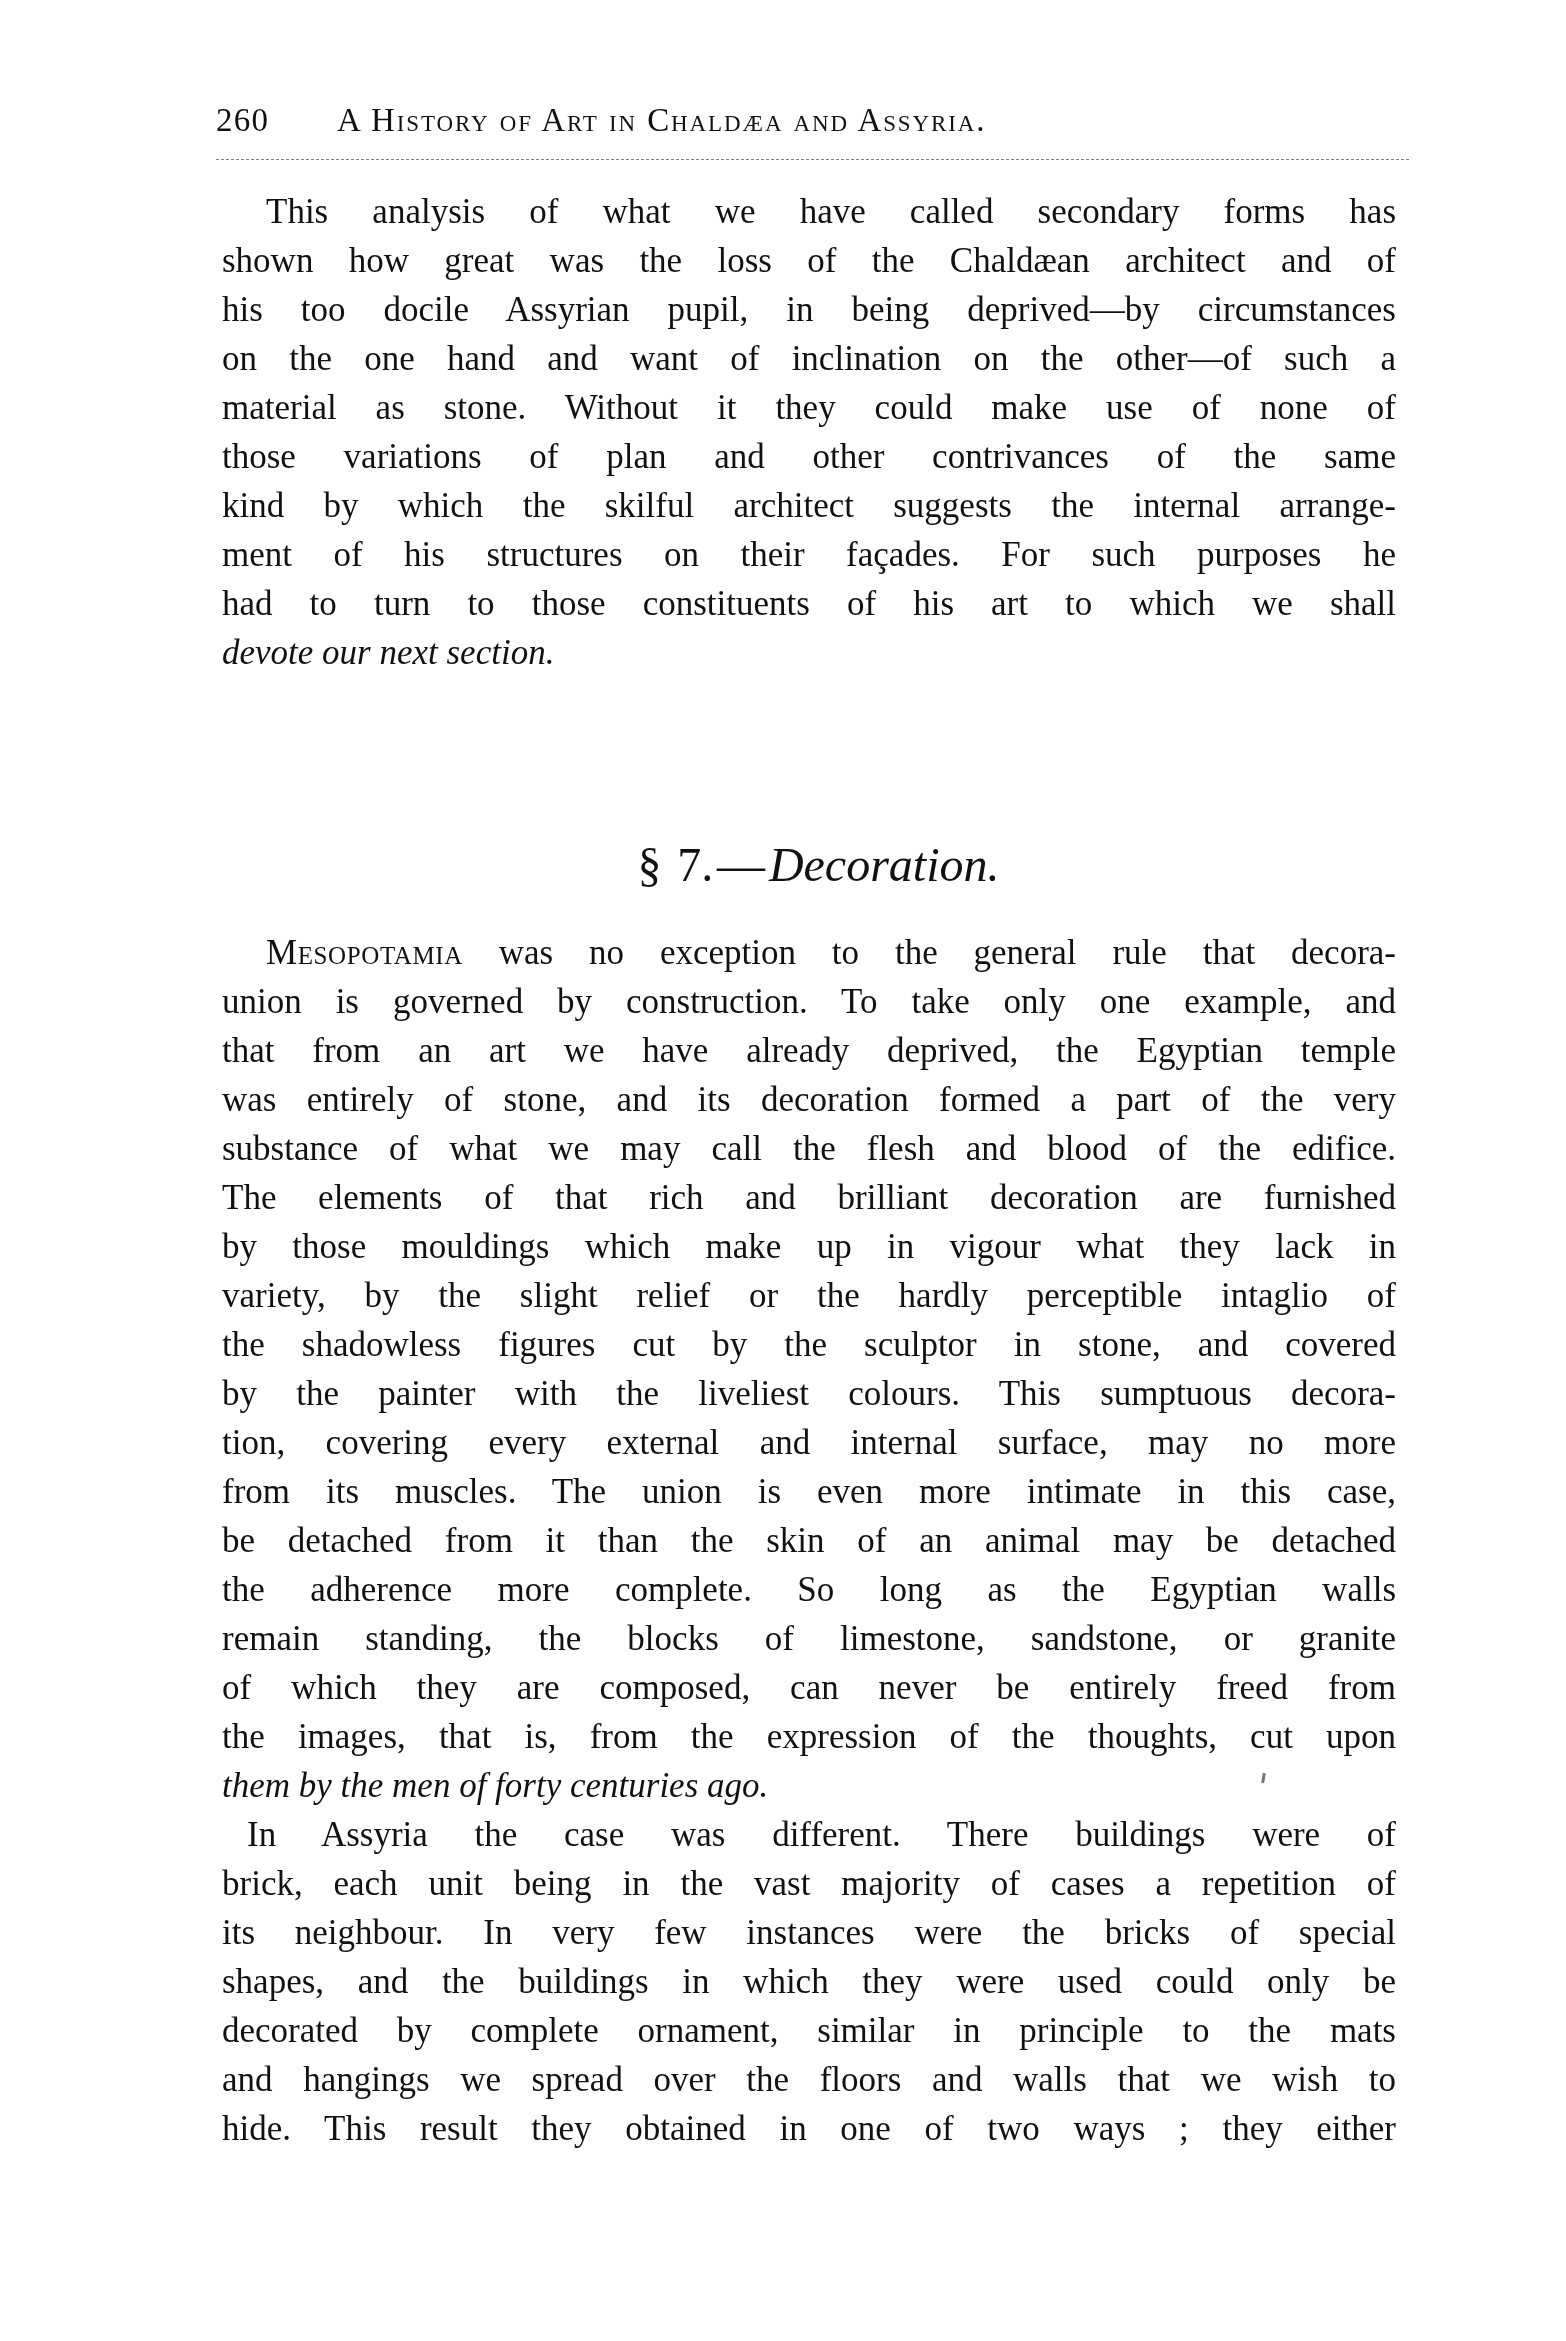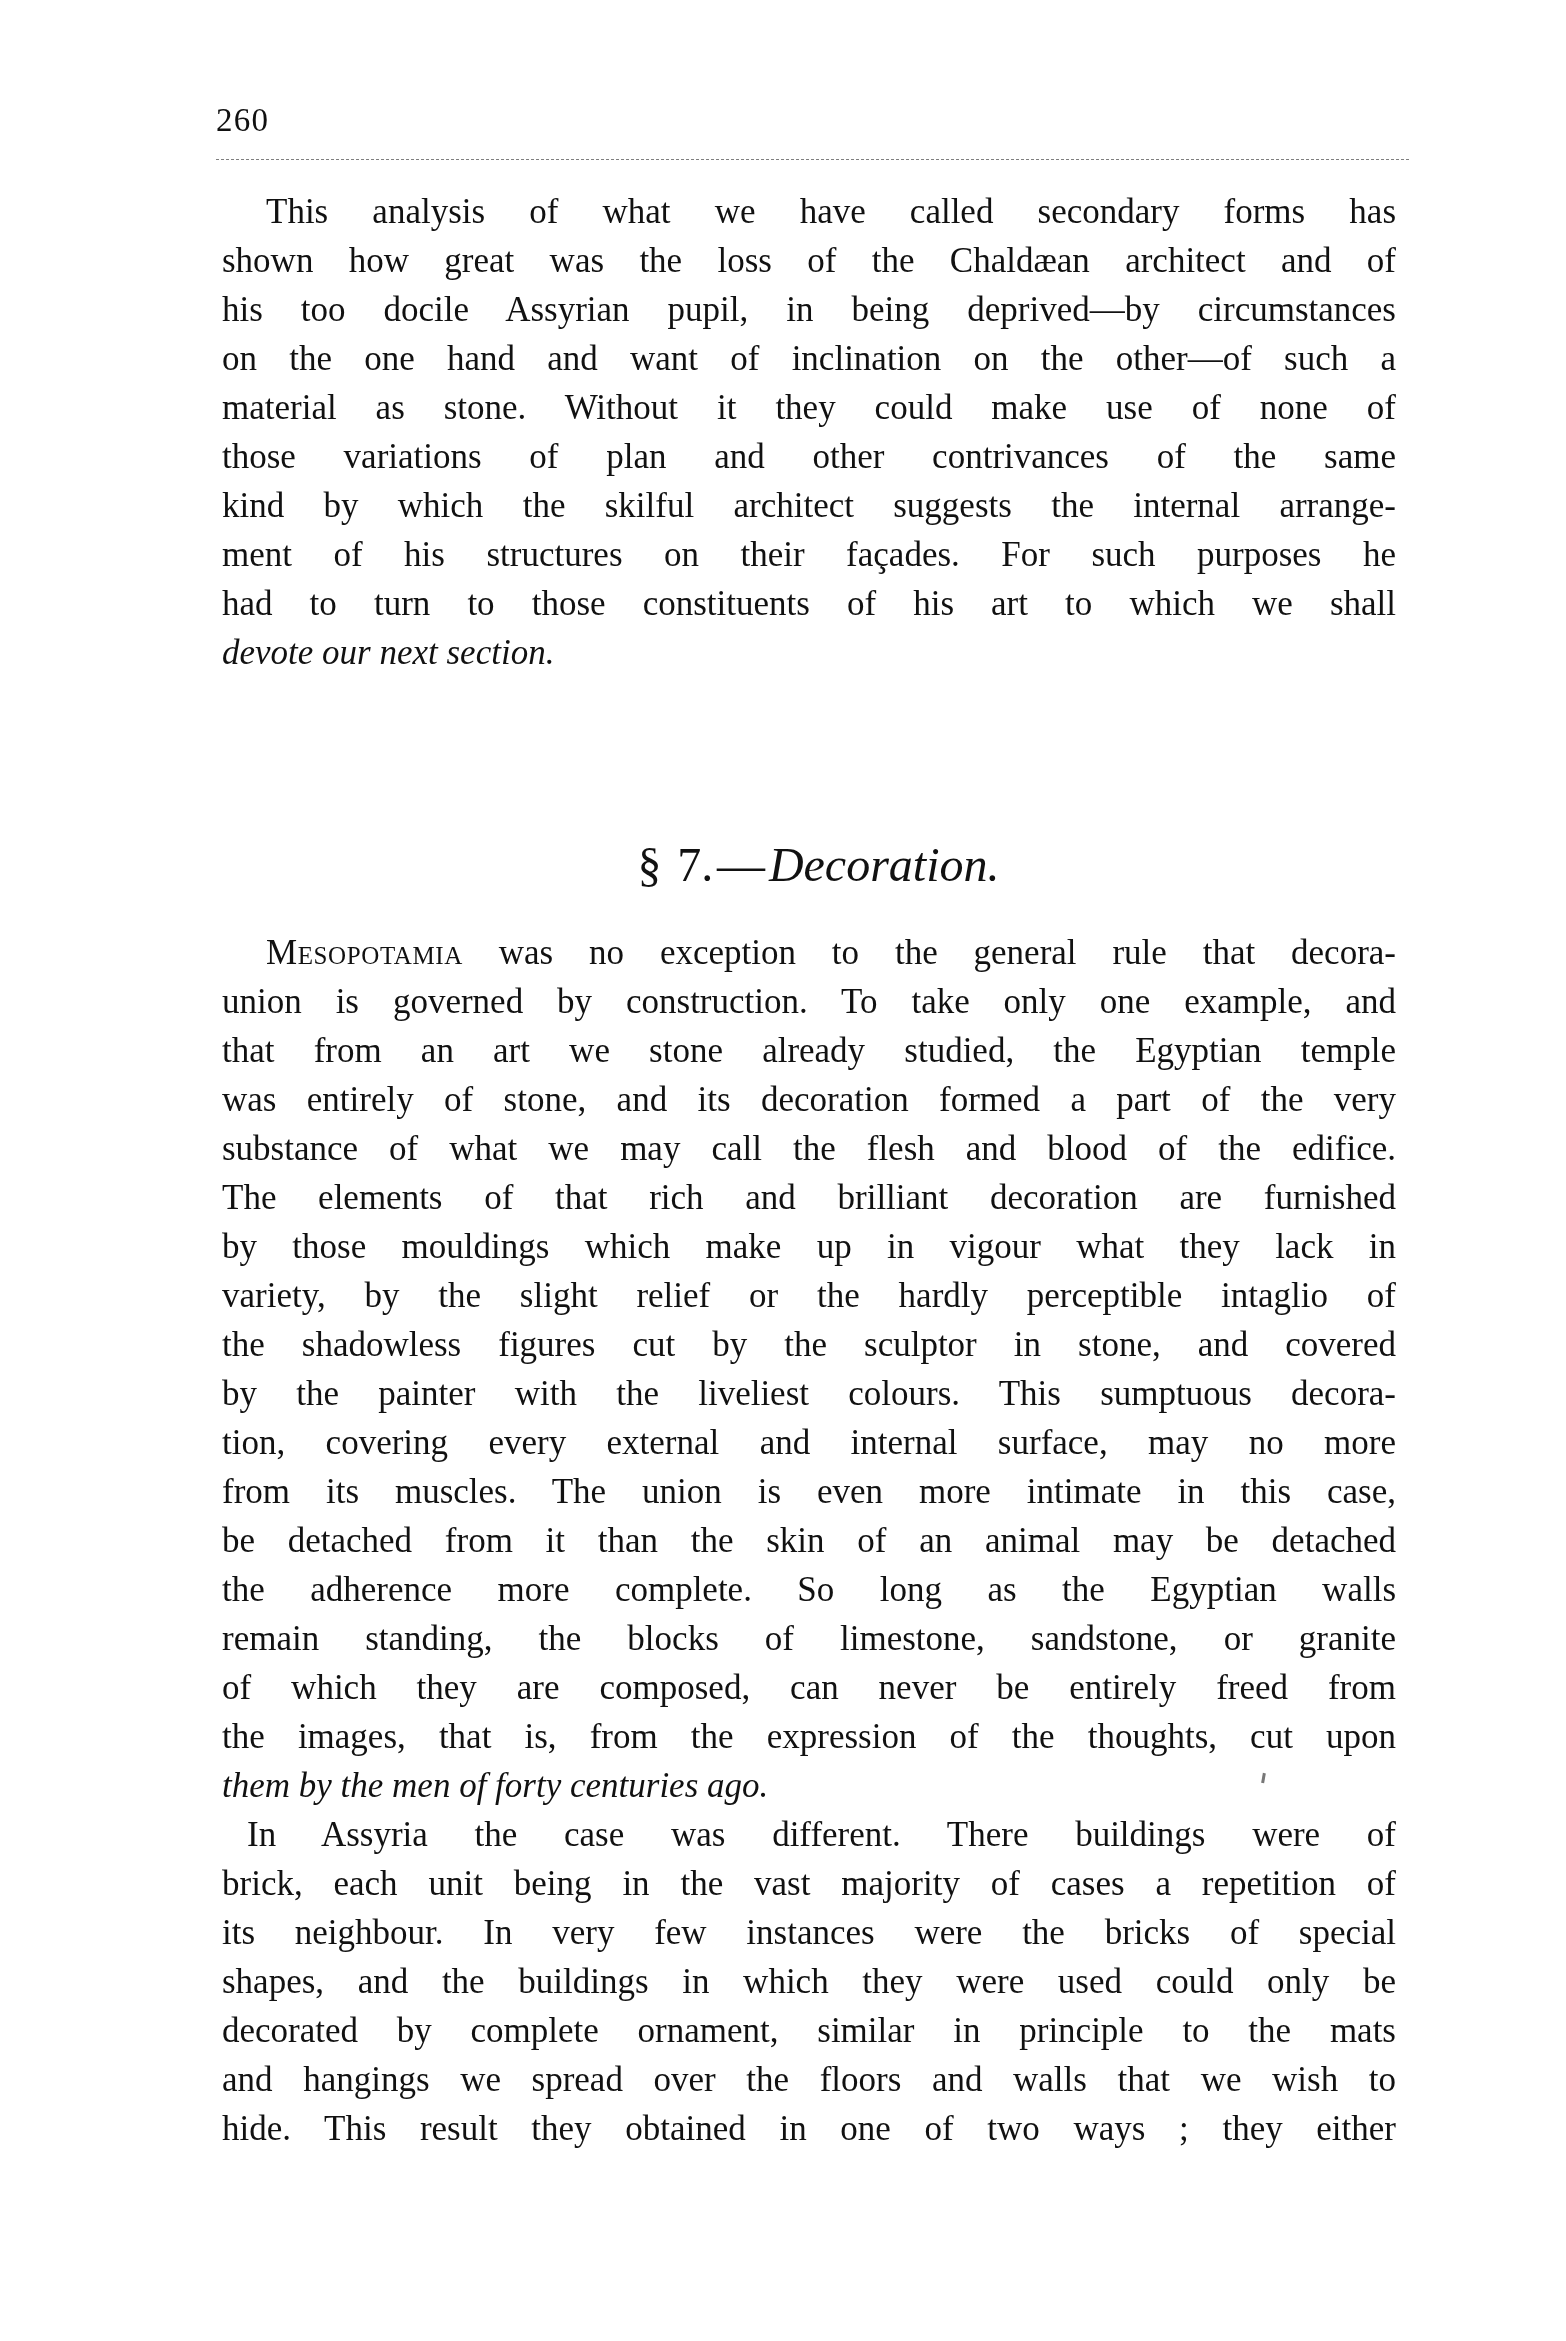--- a/index.html
+++ b/index.html
@@ -97,20 +97,21 @@
       transform: rotate(10deg);
     }
   </style>
 </head>
 <body>
 
 <div class="page">
 
   <div class="running-head">
     <span class="page-number">260</span>
+    <span class="running-title">A History of Art in Chaldæa and Assyria.</span>
   </div>
   <div class="head-rule"></div>
 
   <div class="body-text p1">
     <p class="para">
       <span class="line">This analysis of what we have called secondary forms has</span>
       <span class="line" style="text-indent:0">shown how great was the loss of the Chaldæan architect and of</span>
       <span class="line" style="text-indent:0">his too docile Assyrian pupil, in being deprived—by circumstances</span>
       <span class="line" style="text-indent:0">on the one hand and want of inclination on the other—of such a</span>
       <span class="line" style="text-indent:0">material as stone. Without it they could make use of none of</span>
@@ -124,21 +125,21 @@
 
   <div class="section-heading">
     <span class="sym">§</span>
     <span class="sym">7.</span><span class="sym">—</span><span>Decoration.</span>
   </div>
 
   <div class="body-text">
     <p class="para">
       <span class="line"><span class="smallcaps">Mesopotamia</span><span> was no exception to the general rule that decora-</span></span>
       <span class="line" style="text-indent:0">union is governed by construction. To take only one example, and</span>
-      <span class="line" style="text-indent:0">that from an art we stone already studied, the Egyptian temple</span>
+      <span class="line" style="text-indent:0">that from an art we have already deprived, the Egyptian temple</span>
       <span class="line" style="text-indent:0">was entirely of stone, and its decoration formed a part of the very</span>
       <span class="line" style="text-indent:0">substance of what we may call the flesh and blood of the edifice.</span>
       <span class="line" style="text-indent:0">The elements of that rich and brilliant decoration are furnished</span>
       <span class="line" style="text-indent:0">by those mouldings which make up in vigour what they lack in</span>
       <span class="line" style="text-indent:0">variety, by the slight relief or the hardly perceptible intaglio of</span>
       <span class="line" style="text-indent:0">the shadowless figures cut by the sculptor in stone, and covered</span>
       <span class="line" style="text-indent:0">by the painter with the liveliest colours. This sumptuous decora-</span>
       <span class="line" style="text-indent:0">tion, covering every external and internal surface, may no more</span>
       <span class="line" style="text-indent:0">from its muscles. The union is even more intimate in this case,</span>
       <span class="line" style="text-indent:0">be detached from it than the skin of an animal may be detached</span>

